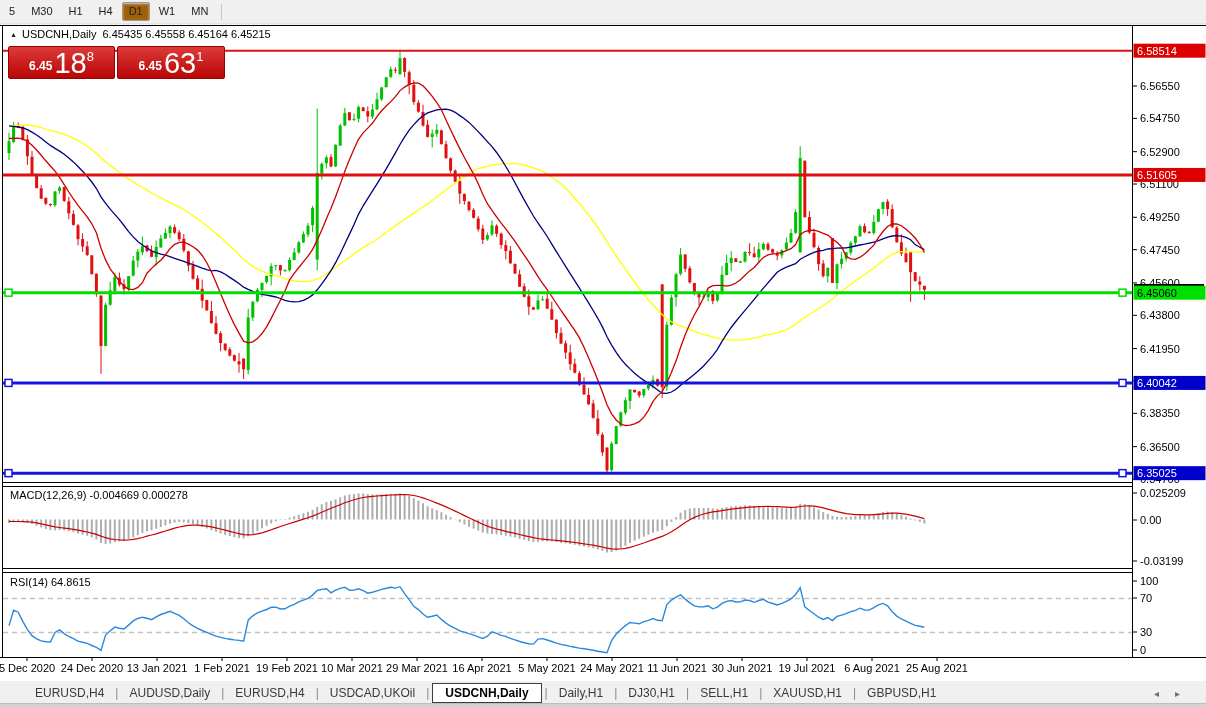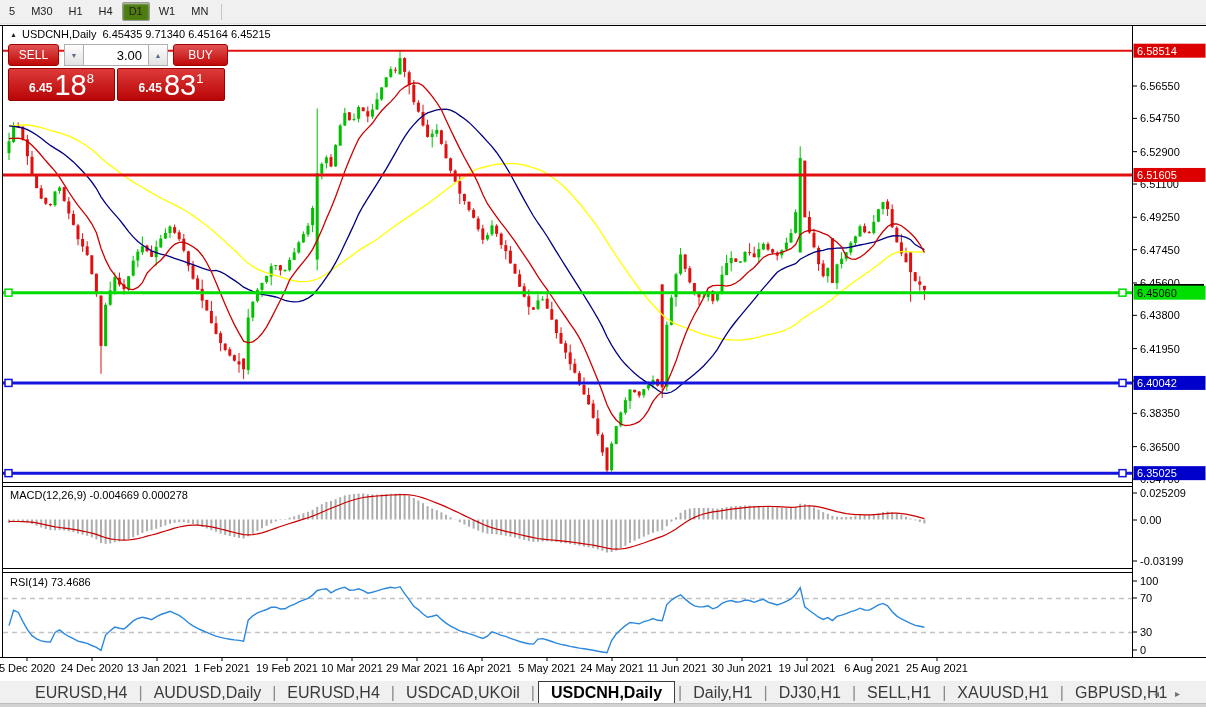--- a/index.html
+++ b/index.html
@@ -5,21 +5,21 @@
   html,body{margin:0;padding:0;}
   body{
     width:1206px;height:707px;position:relative;overflow:hidden;
     background:#f0f0f0;font-family:"Liberation Sans",sans-serif;
     -webkit-user-select:none;user-select:none;
   }
   
   .toolbar{position:absolute;top:0;left:0;width:1206px;height:24px;background:#f0f0f0;
     display:flex;align-items:center;padding-left:1px;box-sizing:border-box;border-bottom:1px solid #e3e3e3;}
   .tf-btn{font-size:11px;color:#222;padding:2px 6px;margin:0 1px;border:1px solid transparent;border-radius:2px;line-height:13px;}
-  .tf-btn.active{background:#4d7c0f;border:1px solid #9a9a9a;box-shadow:inset 0 1px 2px #cfcfcf;}
+  .tf-btn.active{background:#a16207;border:1px solid #9a9a9a;box-shadow:inset 0 1px 2px #cfcfcf;}
   .tf-sep{width:1px;height:16px;background:#c6c6c6;margin:0 5px;}
   
   #chart-svg{position:absolute;top:25px;left:0;}
   
   .chart-title{position:absolute;top:28px;left:10px;font-size:11px;color:#000;white-space:nowrap;}
   .collapse{font-size:7px;margin-right:5px;vertical-align:1px;color:#222;}
   .chart-title b{font-weight:normal;}
   .title-ohlc{margin-left:6px;}
   
   .trade-panel{position:absolute;top:44px;left:8px;width:220px;}
@@ -40,21 +40,21 @@
   .tile-buy{width:108px;margin-left:2px;}
   .p-small{font-size:12px;font-weight:bold;margin:0 2px 4px 0;}
   .p-big{font-size:29px;line-height:27px;font-weight:normal;}
   .p-sup{font-size:13px;margin-bottom:13px;}
   
   .ind-title{position:absolute;font-size:11px;color:#000;left:10px;white-space:nowrap;text-align:right;}
   #macd-title{top:489px;}
   #rsi-title{top:576px;}
   
   .tab-bar{position:absolute;top:680px;left:0;width:1206px;height:27px;background:#f0f0f0;border-top:1px solid #ffffff;}
-  .tabs{display:flex;align-items:center;height:24px;padding-left:27px;font-size:16px;color:#3a3a3a;}
+  .tabs{display:flex;align-items:center;height:24px;padding-left:27px;font-size:12px;color:#3a3a3a;}
   .tab{padding:3px 8px;white-space:nowrap;}
   .tab.active{background:#fff;border:1px solid #3c3c3c;font-weight:bold;color:#000;padding:2px 12px;}
   .tab-div{color:#8a8a8a;padding:3px 3px;}
   .tab-arrows{position:absolute;right:26px;top:7px;color:#6f6f6f;font-size:10px;display:flex;gap:16px;}
   .tab-arrow{cursor:default;}
   .bottom-strip{position:absolute;top:703px;left:0;width:1206px;height:4px;background:#d2d2d2;border-top:1px solid #bdbdbd;}
 </style>
 </head>
 <body>
 
@@ -797,58 +797,45 @@
       <line x1="807" y1="657" x2="807" y2="661" stroke="#000"></line>
       <text x="807" y="672" font-size="11" fill="#000" text-anchor="middle">19 Jul 2021</text>
       <line x1="872" y1="657" x2="872" y2="661" stroke="#000"></line>
       <text x="872" y="672" font-size="11" fill="#000" text-anchor="middle">6 Aug 2021</text>
       <line x1="937" y1="657" x2="937" y2="661" stroke="#000"></line>
       <text x="937" y="672" font-size="11" fill="#000" text-anchor="middle">25 Aug 2021</text>
     </g>
   </svg>
 
 <div class="chart-title">
-  <span class="collapse">▲</span><b>USDCNH,Daily</b><span class="title-ohlc">6.45435 9.71340 6.45164 6.45215</span>
+  <span class="collapse">▲</span><b>USDCNH,Daily</b><span class="title-ohlc">6.45435 6.45558 6.45164 6.45215</span>
 </div>
 
 <div class="trade-panel">
-  <div class="tp-row1">
-    <div class="btn-sell">SELL</div>
-    <div class="stepper">
-      <div class="step-btn">
-          <span>▼</span>
-        </div>
-      <input class="vol-input" value="3.00" style="">
-      <div class="step-btn">
-          <span>▲</span>
-        </div>
-    </div>
-    <div class="btn-buy">BUY</div>
-  </div>
   <div class="tp-row2">
     <div class="price-tile tile-sell">
       <span class="p-small">6.45</span>
       <span class="p-big">18</span>
       <span class="p-sup">8</span>
     </div>
     <div class="price-tile tile-buy">
       <span class="p-small">6.45</span>
-      <span class="p-big">83</span>
+      <span class="p-big">63</span>
       <span class="p-sup">1</span>
     </div>
   </div>
 </div>
 
 <div class="ind-title" id="macd-title">
   <span>MACD(12,26,9)</span>
   <span>-0.004669 0.000278</span>
 </div>
 <div class="ind-title" id="rsi-title">
   <span>RSI(14)</span>
-  <span>73.4686</span>
+  <span>64.8615</span>
 </div>
 
 <div class="tab-bar">
   <div class="tabs">
       <span class="tab">EURUSD,H4</span>
       <span class="tab-div">|</span>
       <span class="tab">AUDUSD,Daily</span>
       <span class="tab-div">|</span>
       <span class="tab">EURUSD,H4</span>
       <span class="tab-div">|</span>

